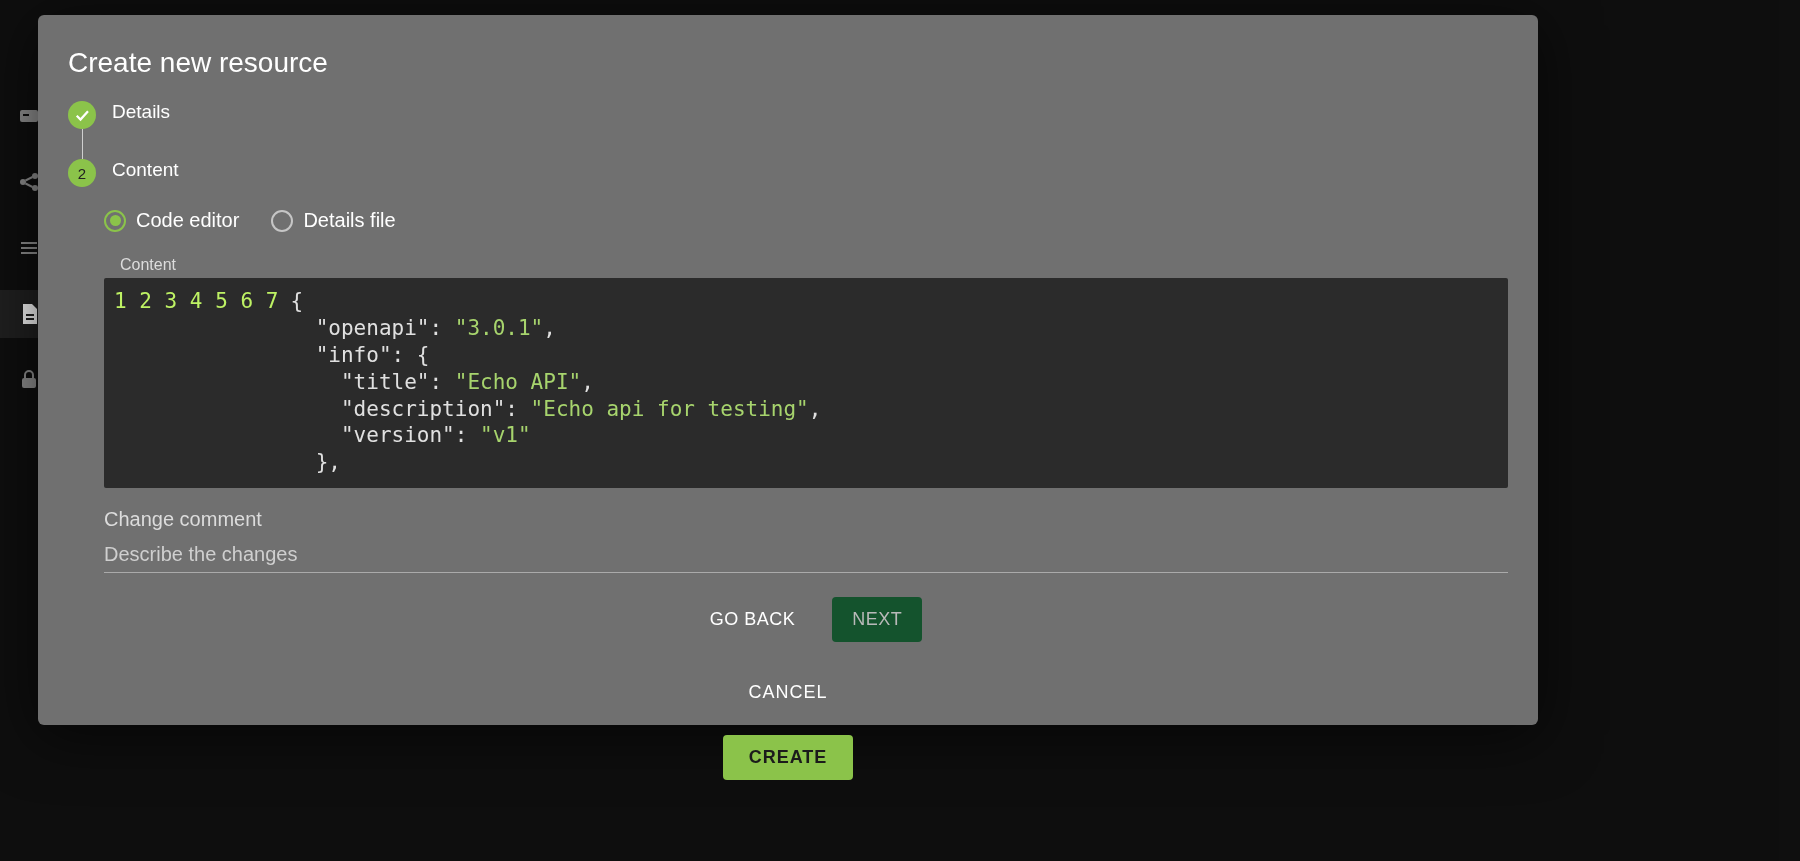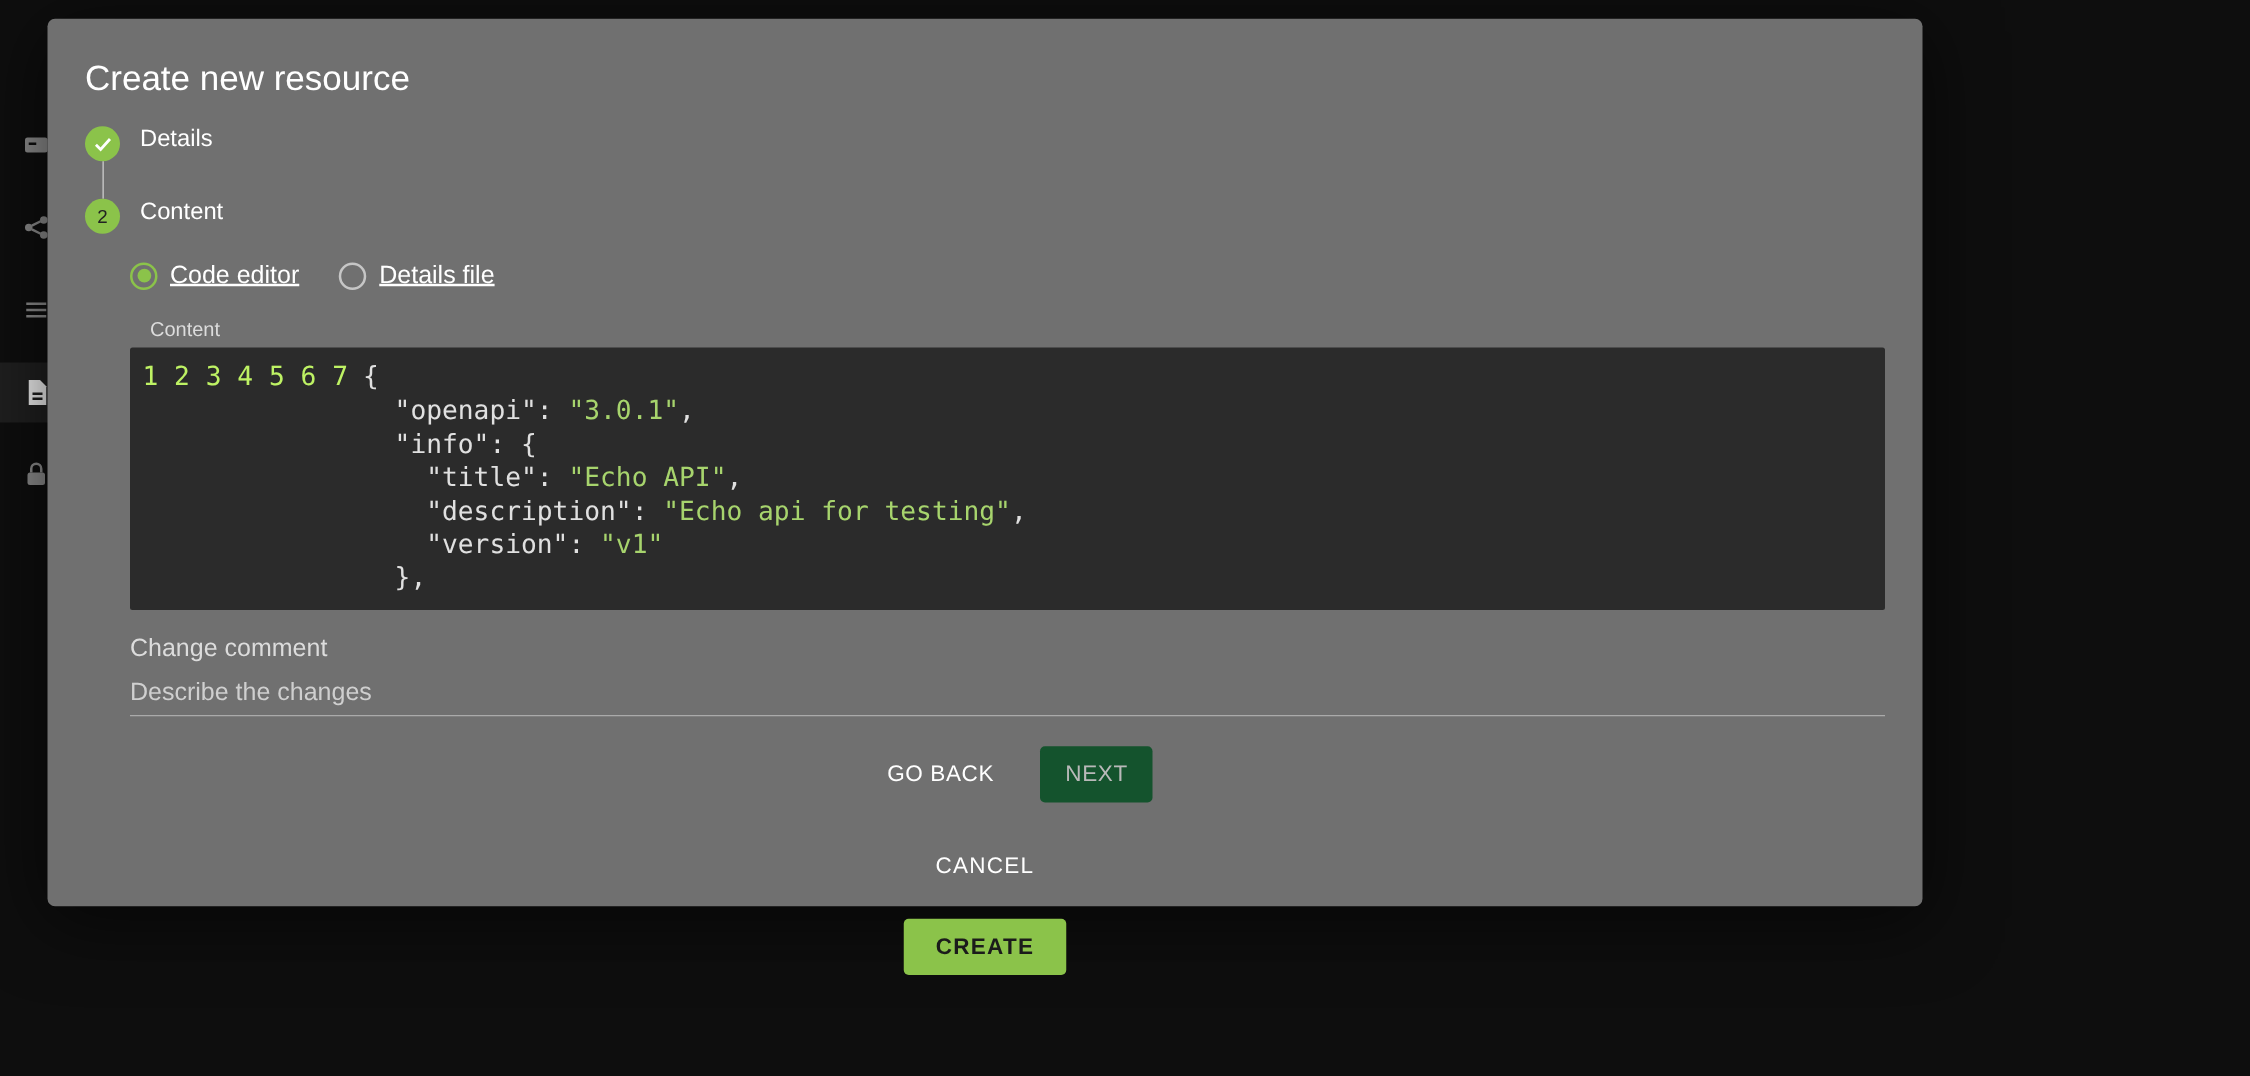--- a/index.html
+++ b/index.html
@@ -71,21 +71,21 @@
   .step-connector {
     width:1px; height:30px; background:#cfcfcf; margin-left:14px;
   }
   .step-circle .check { width:18px; height:18px; stroke:#fff; stroke-width:3; fill:none; }
 
   .step-content {
     padding-left:36px;
     margin-top:22px;
   }
 
-  .radio-row { display:flex; gap:32px; align-items:flex-end; margin-bottom:24px;text-decoration:underline; }
+  .radio-row { display:flex; gap:32px; align-items:flex-end; margin-bottom:24px; }
   .radio-item { display:flex; align-items:center; gap:10px; cursor:pointer; }
   .radio-outer {
     width:22px; height:22px; border:2.5px solid #c6c6c6; border-radius:50%;
     display:flex; align-items:center; justify-content:center;
   }
   .radio-item.sel .radio-outer { border-color:#8bc34a; }
   .radio-inner { width:11px; height:11px; border-radius:50%; background:#8bc34a; display:none; }
   .radio-item.sel .radio-inner { display:block; }
   .radio-label { font-size:20px; color:#fff; }
 

